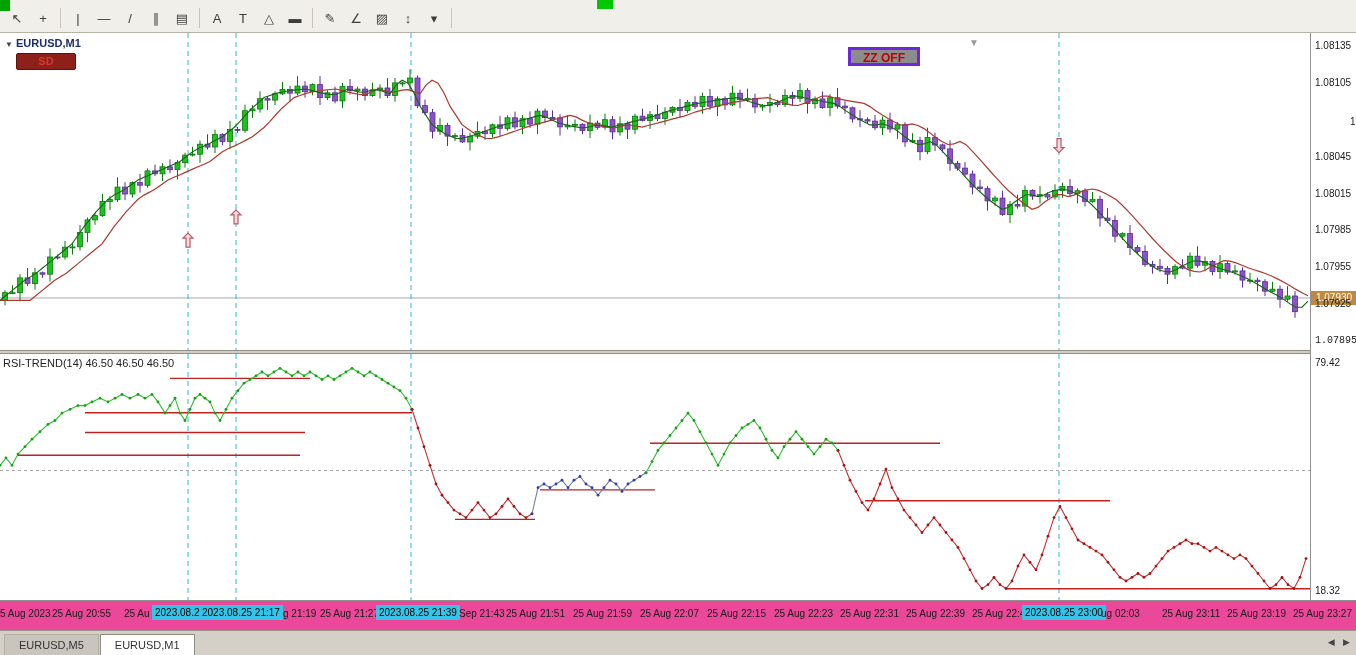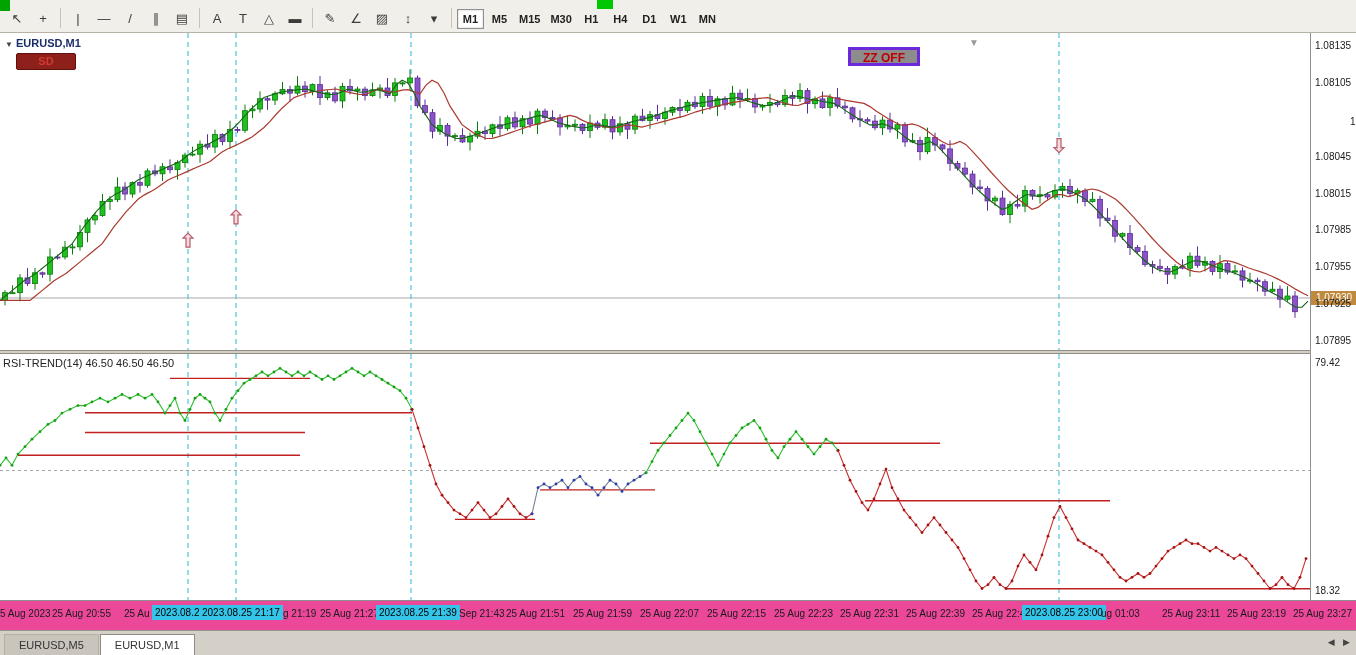--- a/index.html
+++ b/index.html
@@ -80,31 +80,20 @@
         <div class="tool">T</div>
         <div class="tool">△</div>
         <div class="tool">▬</div>
         <div class="tsep"></div>
         <div class="tool">✎</div>
         <div class="tool">∠</div>
         <div class="tool">▨</div>
         <div class="tool">↕</div>
         <div class="tool">▾</div>
         <div class="tsep"></div>
-      </div>
-    <div id="tfs" class="tfs">
-        <div class="tf active">M1</div>
-        <div class="tf">M5</div>
-        <div class="tf">M15</div>
-        <div class="tf">M30</div>
-        <div class="tf">H1</div>
-        <div class="tf">H4</div>
-        <div class="tf">D1</div>
-        <div class="tf">W1</div>
-        <div class="tf">MN</div>
       </div>
   </div>
 
   <div class="chart-area">
     <svg id="main-svg" viewBox="0 0 1310 317">
         <line x1="0" y1="264.9791666666799" x2="1310" y2="264.9791666666799" stroke="#a8a8a8" stroke-width="1"></line>
         <g>
           <line x1="188" y1="0" x2="188" y2="317" stroke="#2ab8dc" stroke-width="1" stroke-dasharray="5,4"></line>
           <line x1="236" y1="0" x2="236" y2="317" stroke="#2ab8dc" stroke-width="1" stroke-dasharray="5,4"></line>
           <line x1="411" y1="0" x2="411" y2="317" stroke="#2ab8dc" stroke-width="1" stroke-dasharray="5,4"></line>
@@ -736,39 +725,39 @@
         <span class="axlabel" style="left: 459px;">Sep 21:43</span>
         <span class="axlabel" style="left: 506px;">25 Aug 21:51</span>
         <span class="axlabel" style="left: 573px;">25 Aug 21:59</span>
         <span class="axlabel" style="left: 640px;">25 Aug 22:07</span>
         <span class="axlabel" style="left: 707px;">25 Aug 22:15</span>
         <span class="axlabel" style="left: 774px;">25 Aug 22:23</span>
         <span class="axlabel" style="left: 840px;">25 Aug 22:31</span>
         <span class="axlabel" style="left: 906px;">25 Aug 22:39</span>
         <span class="axlabel" style="left: 972px;">25 Aug 22:47</span>
         <span class="axlabel hl" style="background: rgb(53, 196, 232); left: 1022px;">2023.08.25 23:00</span>
-        <span class="axlabel" style="left: 1101px;">ug 01:03</span>
+        <span class="axlabel" style="left: 1101px;">ug 02:03</span>
         <span class="axlabel" style="left: 1162px;">25 Aug 23:11</span>
         <span class="axlabel" style="left: 1227px;">25 Aug 23:19</span>
         <span class="axlabel" style="left: 1293px;">25 Aug 23:27</span>
       </div>
 
     <div id="scale-col" class="scale-col">
       <span class="rsiscale" style="top:324px">79.42</span>
       <span class="rsiscale" style="top:552px">18.32</span>
       <div id="price-tag" class="price-tag" style="top: 257.979px; background: rgb(192, 138, 62);">1.07930</div>
     <span class="pricelabel" style="top: 7px;">1.08135</span>
         <span class="pricelabel" style="top: 43.875px;">1.08105</span>
         <span class="pricelabel" style="top: 83px; margin-left: 35px;">1.08075</span>
         <span class="pricelabel" style="top: 117.625px;">1.08045</span>
         <span class="pricelabel" style="top: 154.5px;">1.08015</span>
         <span class="pricelabel" style="top: 191.375px;">1.07985</span>
         <span class="pricelabel" style="top: 228.25px;">1.07955</span>
         <span class="pricelabel" style="top: 265.125px;">1.07925</span>
-        <span class="pricelabel" style="top: 302px;">1.07895</span>
+        <span class="pricelabel" style="top: 302px; font-family: Liberation Mono, monospace;">1.07895</span>
       </div>
   </div>
 
   <div class="bottombar">
     <div class="tab">EURUSD,M5</div>
     <div class="tab active">EURUSD,M1</div>
     <div class="tabscroll">
       <span>◀</span>
       <span>▶</span>
     </div>

